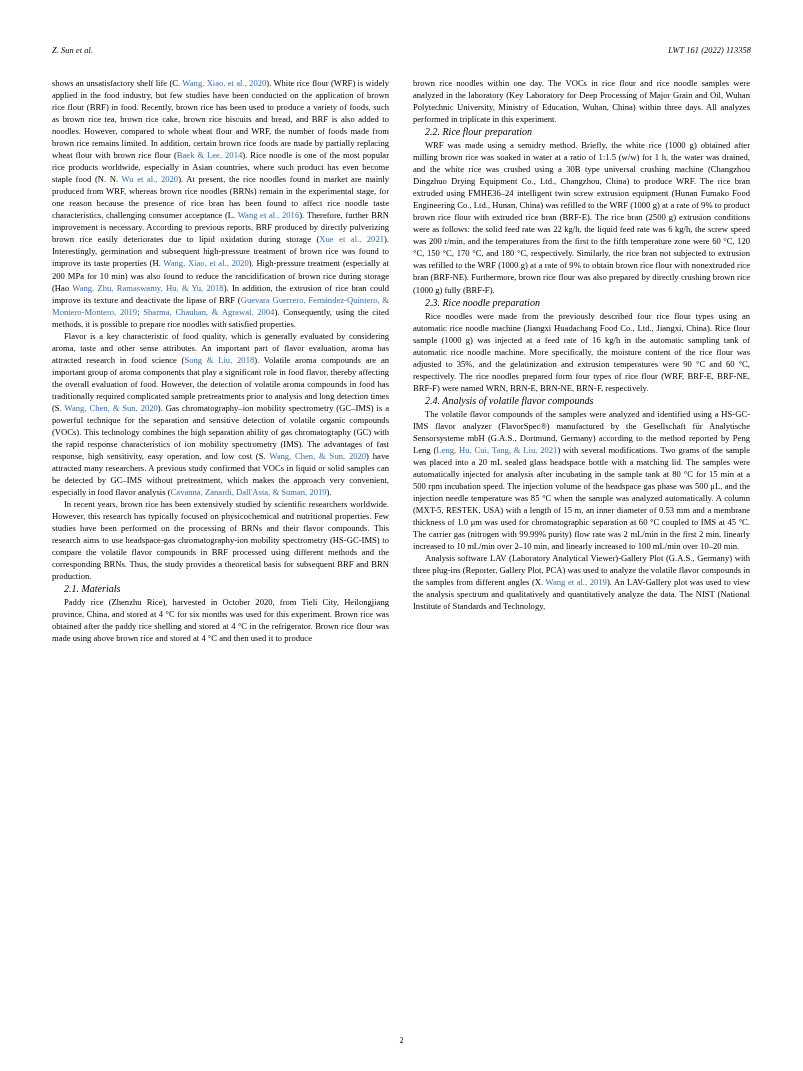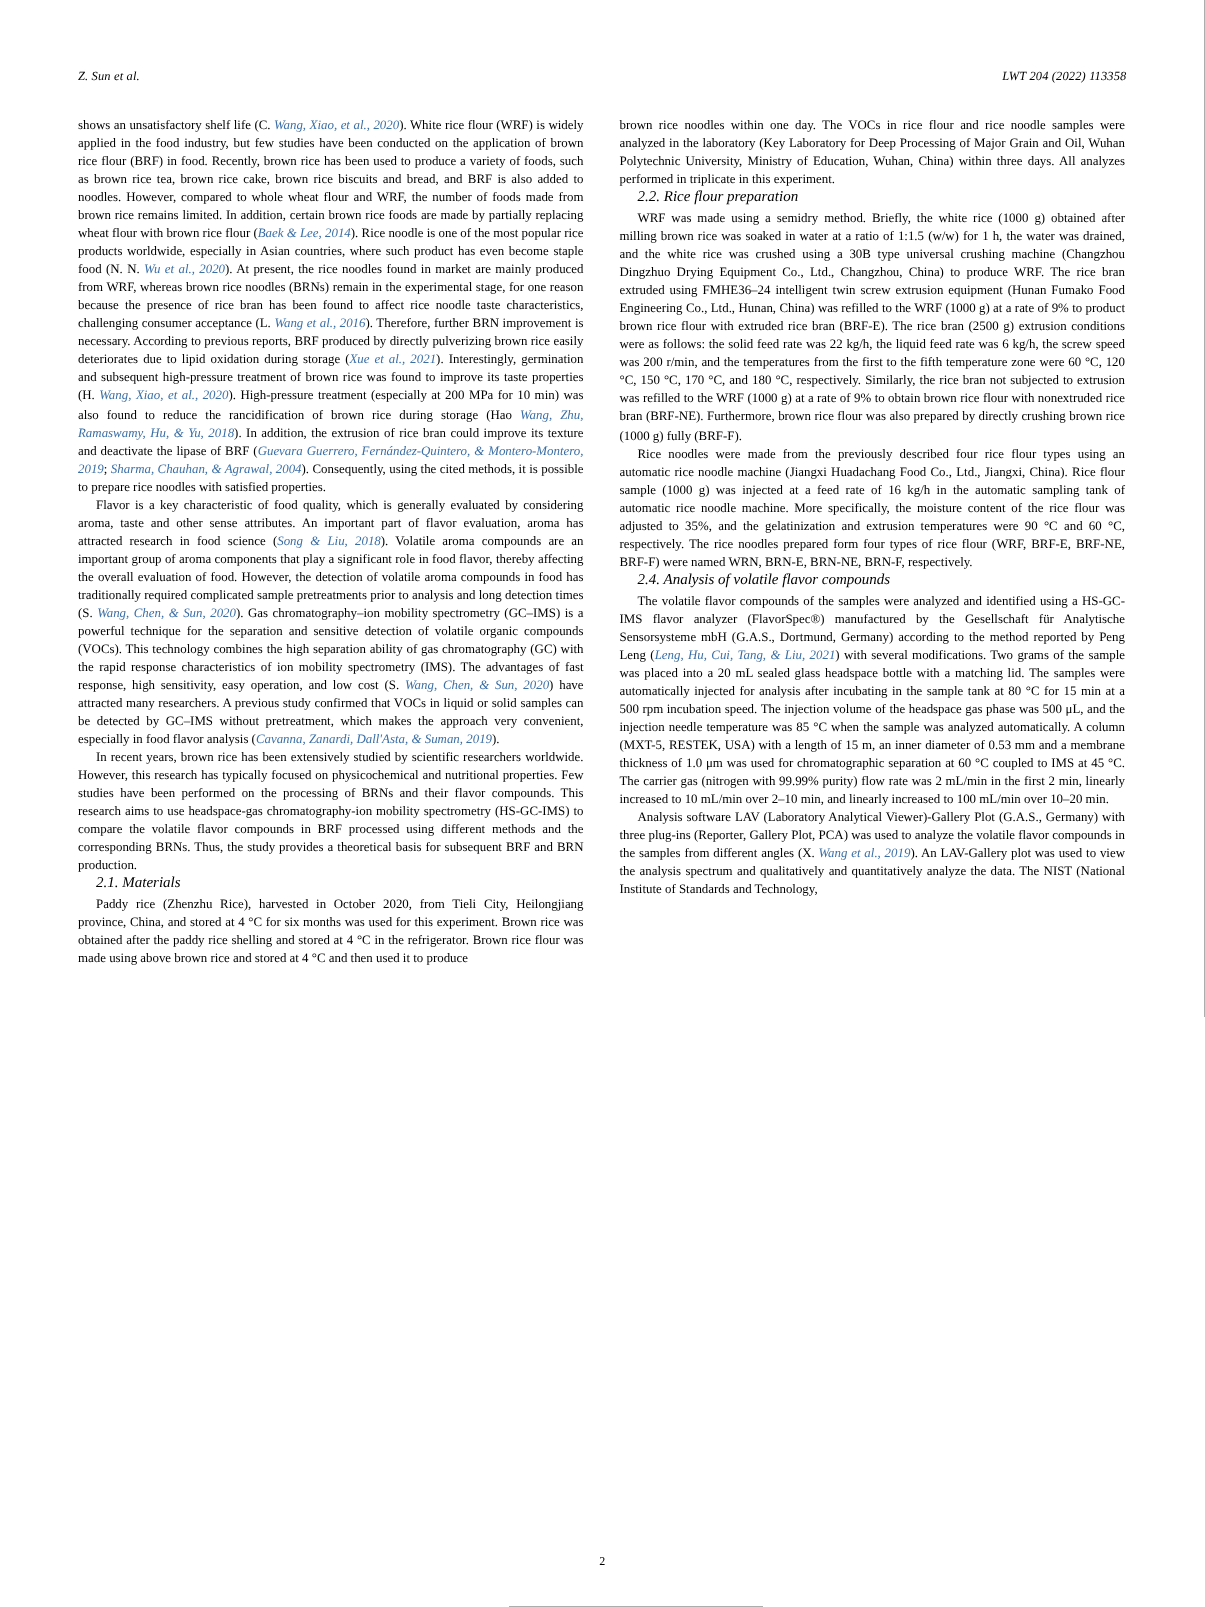--- a/index.html
+++ b/index.html
@@ -52,39 +52,39 @@
     font-size: 9px;
     font-weight: bold;
     text-indent: 0;
   }
   .sec-sub {
     margin: 11px 0 6px 0;
     font-size: 10px;
     font-style: italic;
     text-indent: 0;
   }
-  .ref { color: #3a6ea5; font-style: italic; }
+  .ref { color: #3a6ea5; }
   .pagenum {
     position: absolute;
     bottom: 26px;
     left: 0;
     width: 803px;
     text-align: center;
     font-size: 8px;
     color: #000;
   }
 </style>
 </head>
 <body>
 
 <div class="page">
 
   <div class="runhead">
     <span class="left">Z. Sun et al.</span>
-    <span class="right">LWT 204 (2022) 113358</span>
+    <span class="right">LWT 161 (2022) 113358</span>
   </div>
 
   <div class="columns">
 
     <div class="col">
 
       <p class="noindent"><span>shows an unsatisfactory shelf life (C. </span><span class="ref">Wang, Xiao, et al., 2020</span><span>). White rice flour (WRF) is widely applied in the food industry, but few studies have been conducted on the application of brown rice flour (BRF) in food. Recently, brown rice has been used to produce a variety of foods, such as brown rice tea, brown rice cake, brown rice biscuits and bread, and BRF is also added to noodles. However, compared to whole wheat flour and WRF, the number of foods made from brown rice remains limited. In addition, certain brown rice foods are made by partially replacing wheat flour with brown rice flour (</span><span class="ref">Baek &amp; Lee, 2014</span><span>). Rice noodle is one of the most popular rice products worldwide, especially in Asian countries, where such product has even become staple food (N. N. </span><span class="ref">Wu et al., 2020</span><span>). At present, the rice noodles found in market are mainly produced from WRF, whereas brown rice noodles (BRNs) remain in the experimental stage, for one reason because the presence of rice bran has been found to affect rice noodle taste characteristics, challenging consumer acceptance (L. </span><span class="ref">Wang et al., 2016</span><span>). Therefore, further BRN improvement is necessary. According to previous reports, BRF produced by directly pulverizing brown rice easily deteriorates due to lipid oxidation during storage (</span><span class="ref">Xue et al., 2021</span><span>). Interestingly, germination and subsequent high-pressure treatment of brown rice was found to improve its taste properties (H. </span><span class="ref">Wang, Xiao, et al., 2020</span><span>). High-pressure treatment (especially at 200 MPa for 10 min) was also found to reduce the rancidification of brown rice during storage (Hao </span><span class="ref">Wang, Zhu, Ramaswamy, Hu, &amp; Yu, 2018</span><span>). In addition, the extrusion of rice bran could improve its texture and deactivate the lipase of BRF (</span><span class="ref">Guevara Guerrero, Fernández-Quintero, &amp; Montero-Montero, 2019</span><span>; </span><span class="ref">Sharma, Chauhan, &amp; Agrawal, 2004</span><span>). Consequently, using the cited methods, it is possible to prepare rice noodles with satisfied properties.</span></p>
 
       <p><span>Flavor is a key characteristic of food quality, which is generally evaluated by considering aroma, taste and other sense attributes. An important part of flavor evaluation, aroma has attracted research in food science (</span><span class="ref">Song &amp; Liu, 2018</span><span>). Volatile aroma compounds are an important group of aroma components that play a significant role in food flavor, thereby affecting the overall evaluation of food. However, the detection of volatile aroma compounds in food has traditionally required complicated sample pretreatments prior to analysis and long detection times (S. </span><span class="ref">Wang, Chen, &amp; Sun, 2020</span><span>). Gas chromatography–ion mobility spectrometry (GC–IMS) is a powerful technique for the separation and sensitive detection of volatile organic compounds (VOCs). This technology combines the high separation ability of gas chromatography (GC) with the rapid response characteristics of ion mobility spectrometry (IMS). The advantages of fast response, high sensitivity, easy operation, and low cost (S. </span><span class="ref">Wang, Chen, &amp; Sun, 2020</span><span>) have attracted many researchers. A previous study confirmed that VOCs in liquid or solid samples can be detected by GC–IMS without pretreatment, which makes the approach very convenient, especially in food flavor analysis (</span><span class="ref">Cavanna, Zanardi, Dall'Asta, &amp; Suman, 2019</span><span>).</span></p>
 
@@ -97,20 +97,21 @@
     </div>
 
     <div class="col">
 
       <p class="noindent">brown rice noodles within one day. The VOCs in rice flour and rice noodle samples were analyzed in the laboratory (Key Laboratory for Deep Processing of Major Grain and Oil, Wuhan Polytechnic University, Ministry of Education, Wuhan, China) within three days. All analyzes performed in triplicate in this experiment.</p>
 
       <p class="sec-sub">2.2.  Rice flour preparation</p>
 
       <p>WRF was made using a semidry method. Briefly, the white rice (1000 g) obtained after milling brown rice was soaked in water at a ratio of 1:1.5 (w/w) for 1 h, the water was drained, and the white rice was crushed using a 30B type universal crushing machine (Changzhou Dingzhuo Drying Equipment Co., Ltd., Changzhou, China) to produce WRF. The rice bran extruded using FMHE36–24 intelligent twin screw extrusion equipment (Hunan Fumako Food Engineering Co., Ltd., Hunan, China) was refilled to the WRF (1000 g) at a rate of 9% to product brown rice flour with extruded rice bran (BRF-E). The rice bran (2500 g) extrusion conditions were as follows: the solid feed rate was 22 kg/h, the liquid feed rate was 6 kg/h, the screw speed was 200 r/min, and the temperatures from the first to the fifth temperature zone were 60 °C, 120 °C, 150 °C, 170 °C, and 180 °C, respectively. Similarly, the rice bran not subjected to extrusion was refilled to the WRF (1000 g) at a rate of 9% to obtain brown rice flour with nonextruded rice bran (BRF-NE). Furthermore, brown rice flour was also prepared by directly crushing brown rice (1000 g) fully (BRF-F).</p>
 
+      <p class="sec-sub">2.3.  Rice noodle preparation</p>
 
       <p>Rice noodles were made from the previously described four rice flour types using an automatic rice noodle machine (Jiangxi Huadachang Food Co., Ltd., Jiangxi, China). Rice flour sample (1000 g) was injected at a feed rate of 16 kg/h in the automatic sampling tank of automatic rice noodle machine. More specifically, the moisture content of the rice flour was adjusted to 35%, and the gelatinization and extrusion temperatures were 90 °C and 60 °C, respectively. The rice noodles prepared form four types of rice flour (WRF, BRF-E, BRF-NE, BRF-F) were named WRN, BRN-E, BRN-NE, BRN-F, respectively.</p>
 
       <p class="sec-sub">2.4.  Analysis of volatile flavor compounds</p>
 
       <p><span>The volatile flavor compounds of the samples were analyzed and identified using a HS-GC-IMS flavor analyzer (FlavorSpec®) manufactured by the Gesellschaft für Analytische Sensorsysteme mbH (G.A.S., Dortmund, Germany) according to the method reported by Peng Leng (</span><span class="ref">Leng, Hu, Cui, Tang, &amp; Liu, 2021</span><span>) with several modifications. Two grams of the sample was placed into a 20 mL sealed glass headspace bottle with a matching lid. The samples were automatically injected for analysis after incubating in the sample tank at 80 °C for 15 min at a 500 rpm incubation speed. The injection volume of the headspace gas phase was 500 μL, and the injection needle temperature was 85 °C when the sample was analyzed automatically. A column (MXT-5, RESTEK, USA) with a length of 15 m, an inner diameter of 0.53 mm and a membrane thickness of 1.0 μm was used for chromatographic separation at 60 °C coupled to IMS at 45 °C. The carrier gas (nitrogen with 99.99% purity) flow rate was 2 mL/min in the first 2 min, linearly increased to 10 mL/min over 2–10 min, and linearly increased to 100 mL/min over 10–20 min.</span></p>
 
 
       <p><span>Analysis software LAV (Laboratory Analytical Viewer)-Gallery Plot (G.A.S., Germany) with three plug-ins (Reporter, Gallery Plot, PCA) was used to analyze the volatile flavor compounds in the samples from different angles (X. </span><span class="ref">Wang et al., 2019</span><span>). An LAV-Gallery plot was used to view the analysis spectrum and qualitatively and quantitatively analyze the data. The NIST (National Institute of Standards and Technology,</span></p>
     </div>

